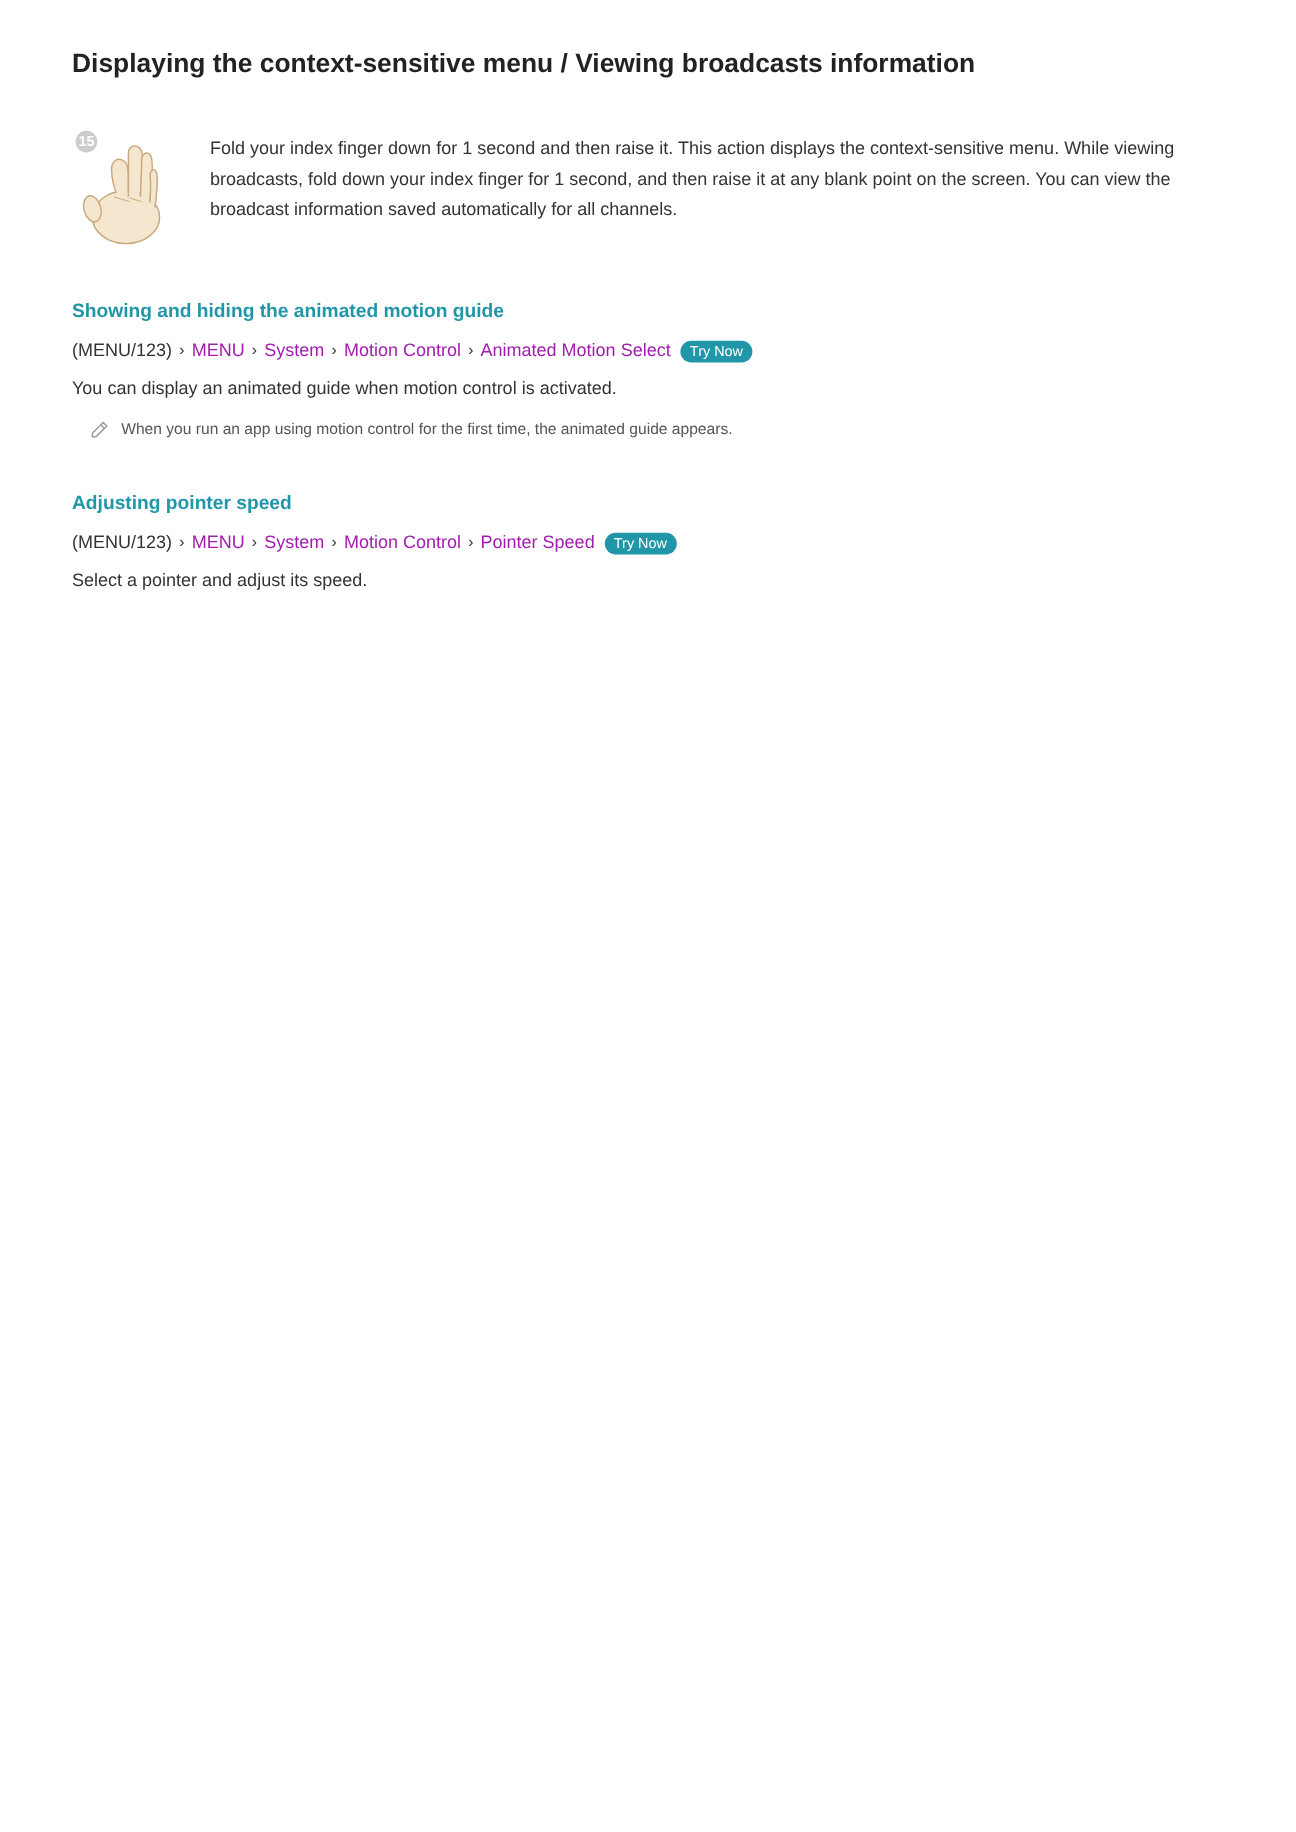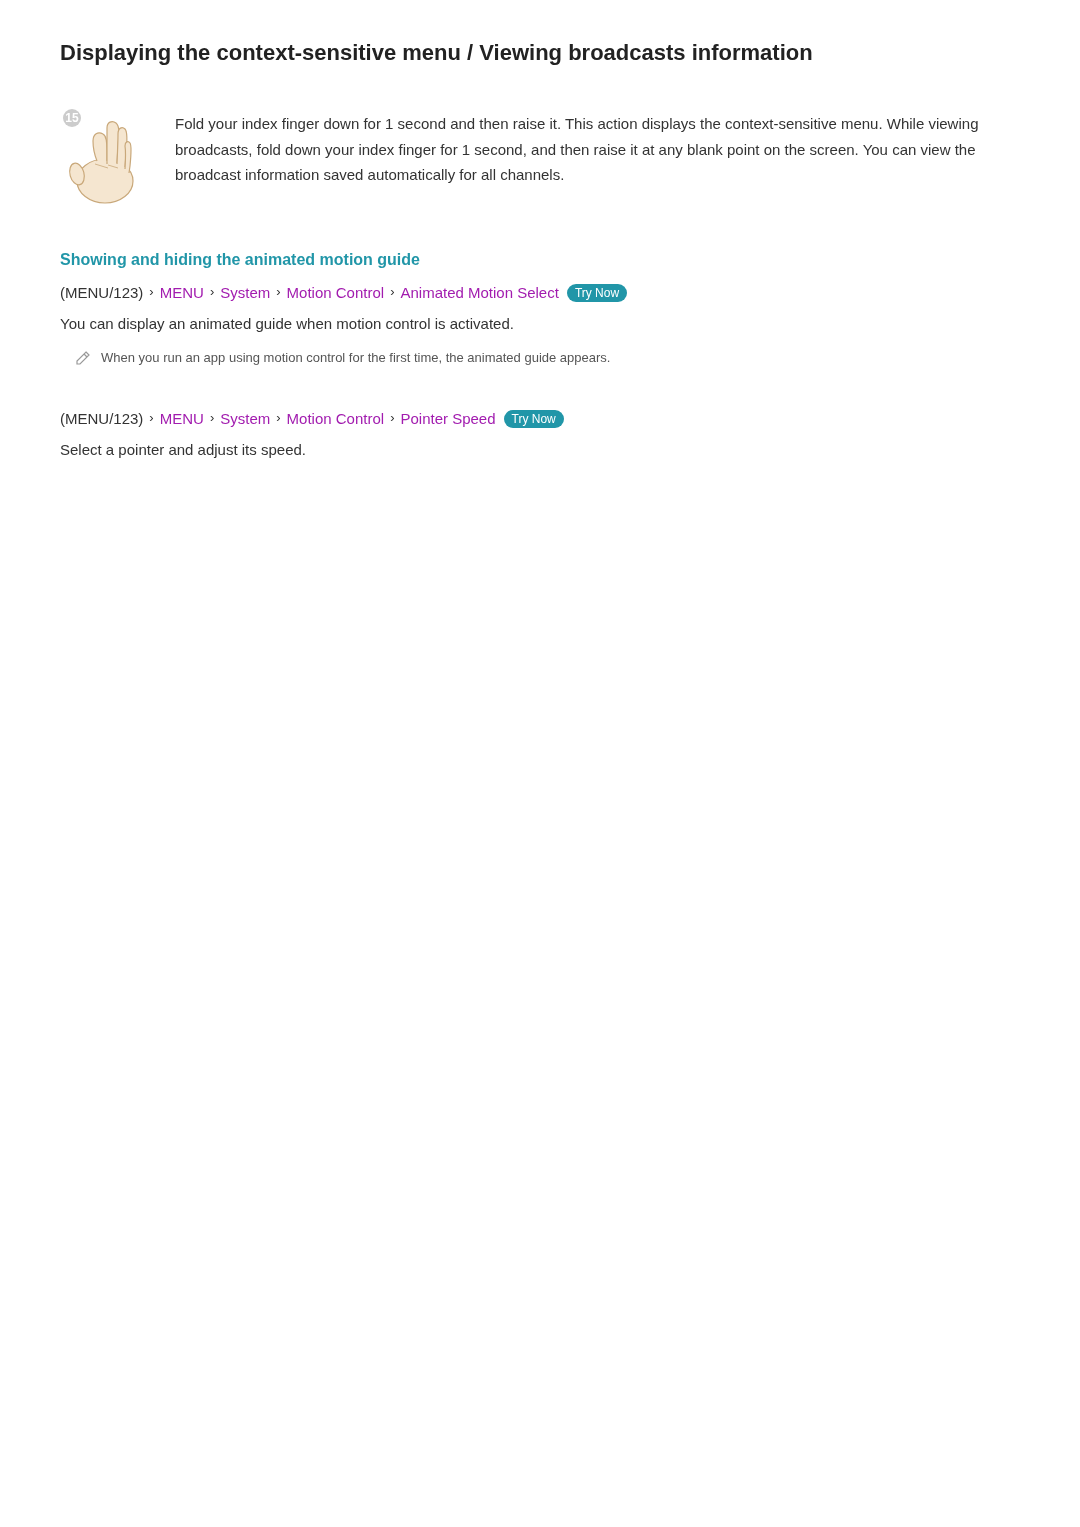--- a/index.html
+++ b/index.html
@@ -192,20 +192,21 @@
       <svg width="16" height="16" viewBox="0 0 16 16" xmlns="http://www.w3.org/2000/svg">
         <path d="M11 2 L14 5 L5 14 L2 14 L2 11 Z" fill="none" stroke="#999999" stroke-width="1.2"></path>
         <line x1="9" y1="4" x2="12" y2="7" stroke="#999999" stroke-width="1.2"></line>
       </svg>
     </span>
     <span class="note-text">When you run an app using motion control for the first time, the animated guide appears.</span>
   </div>
 </div>
 
 <div class="section-block">
+  <h2 class="section-title">Adjusting pointer speed</h2>
 
   <div class="breadcrumb-line">
     <span class="breadcrumb-item">(MENU/123)</span>
     <span class="breadcrumb-arrow">›</span>
     <span class="breadcrumb-item colored">MENU</span>
     <span class="breadcrumb-arrow">›</span>
     <span class="breadcrumb-item colored">System</span>
     <span class="breadcrumb-arrow">›</span>
     <span class="breadcrumb-item colored">Motion Control</span>
     <span class="breadcrumb-arrow">›</span>

